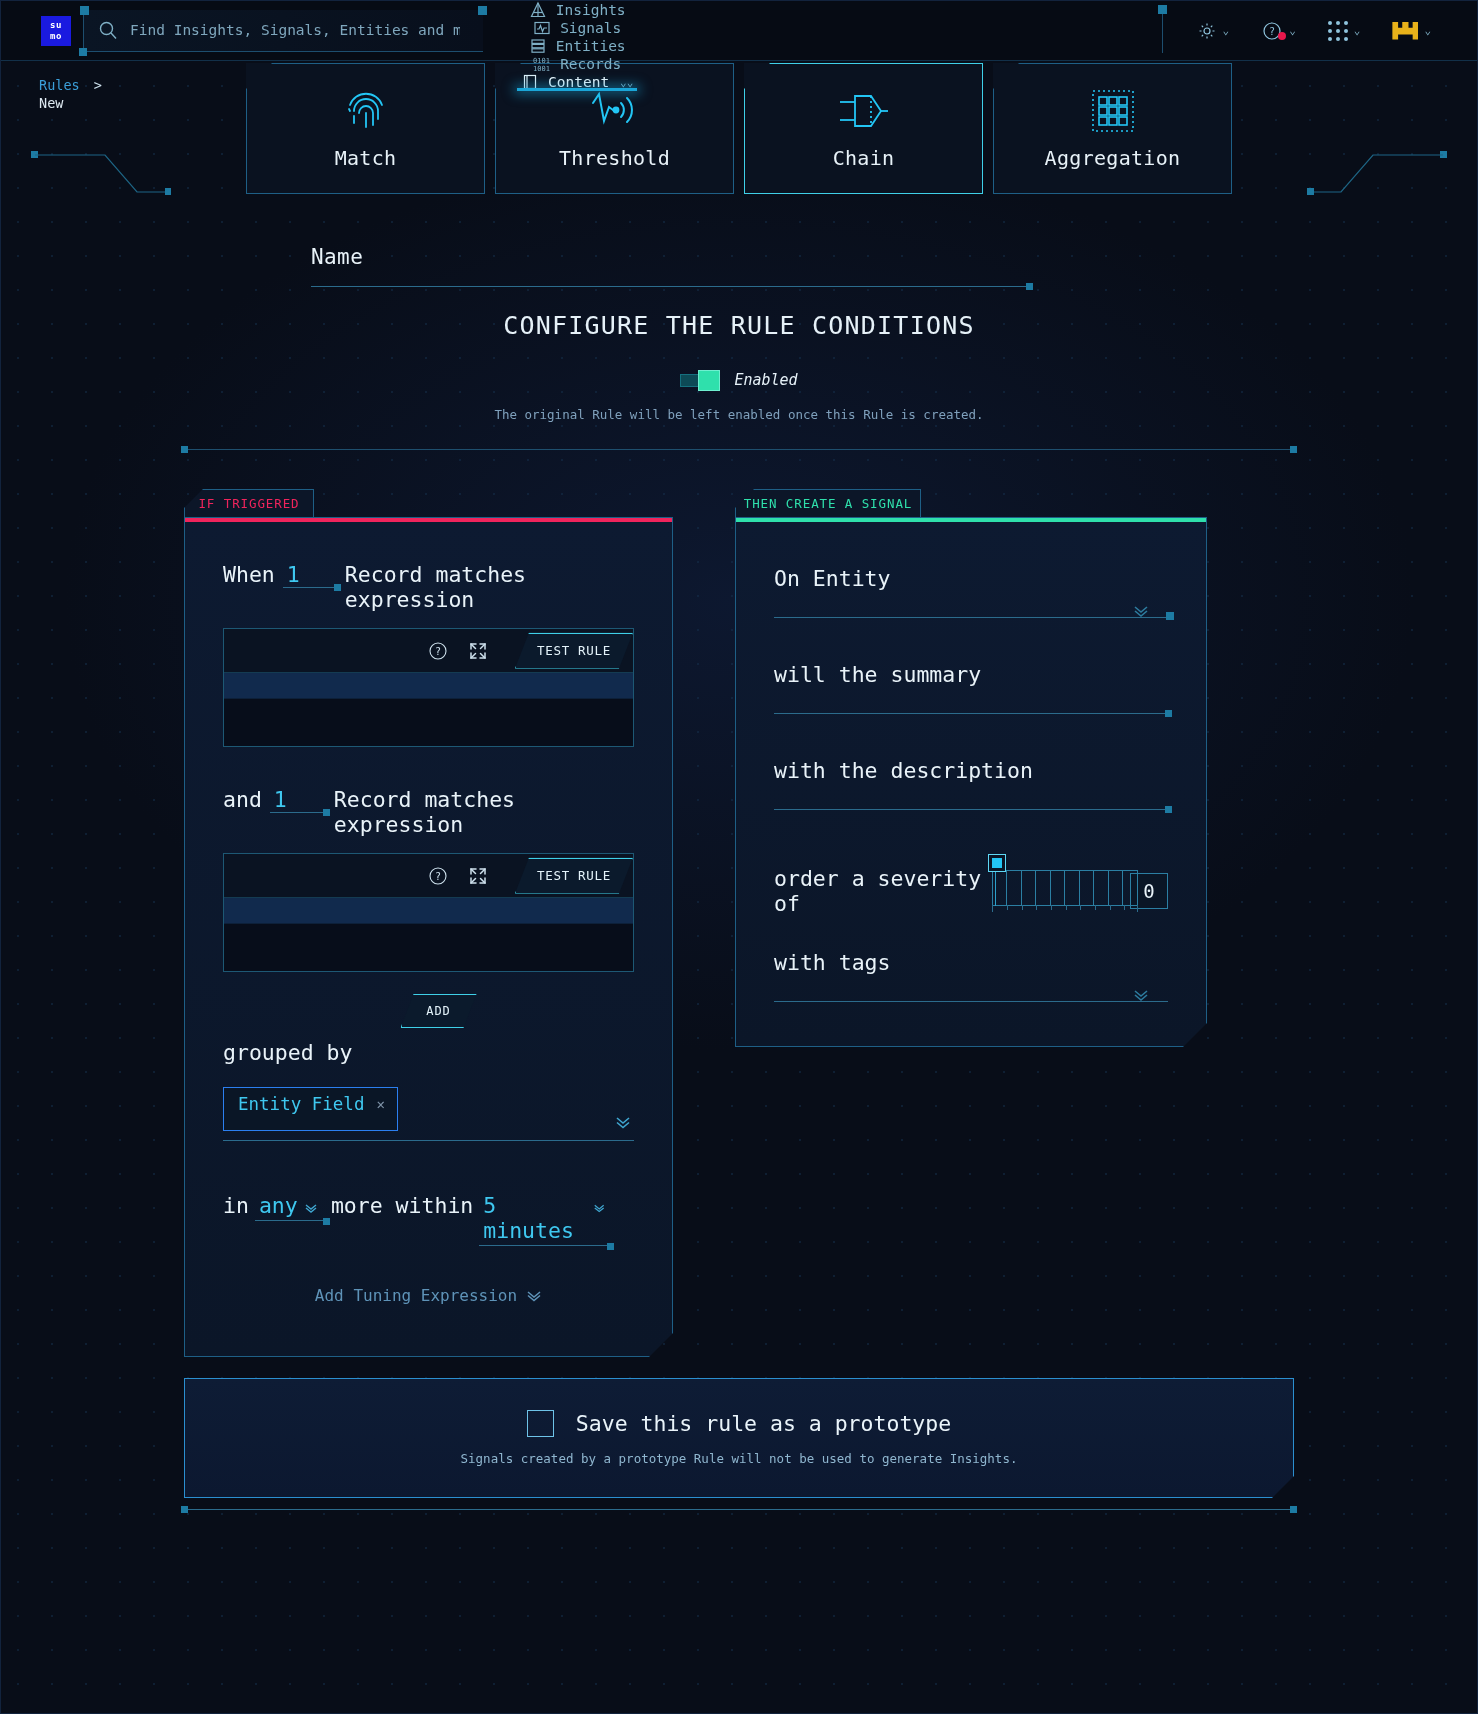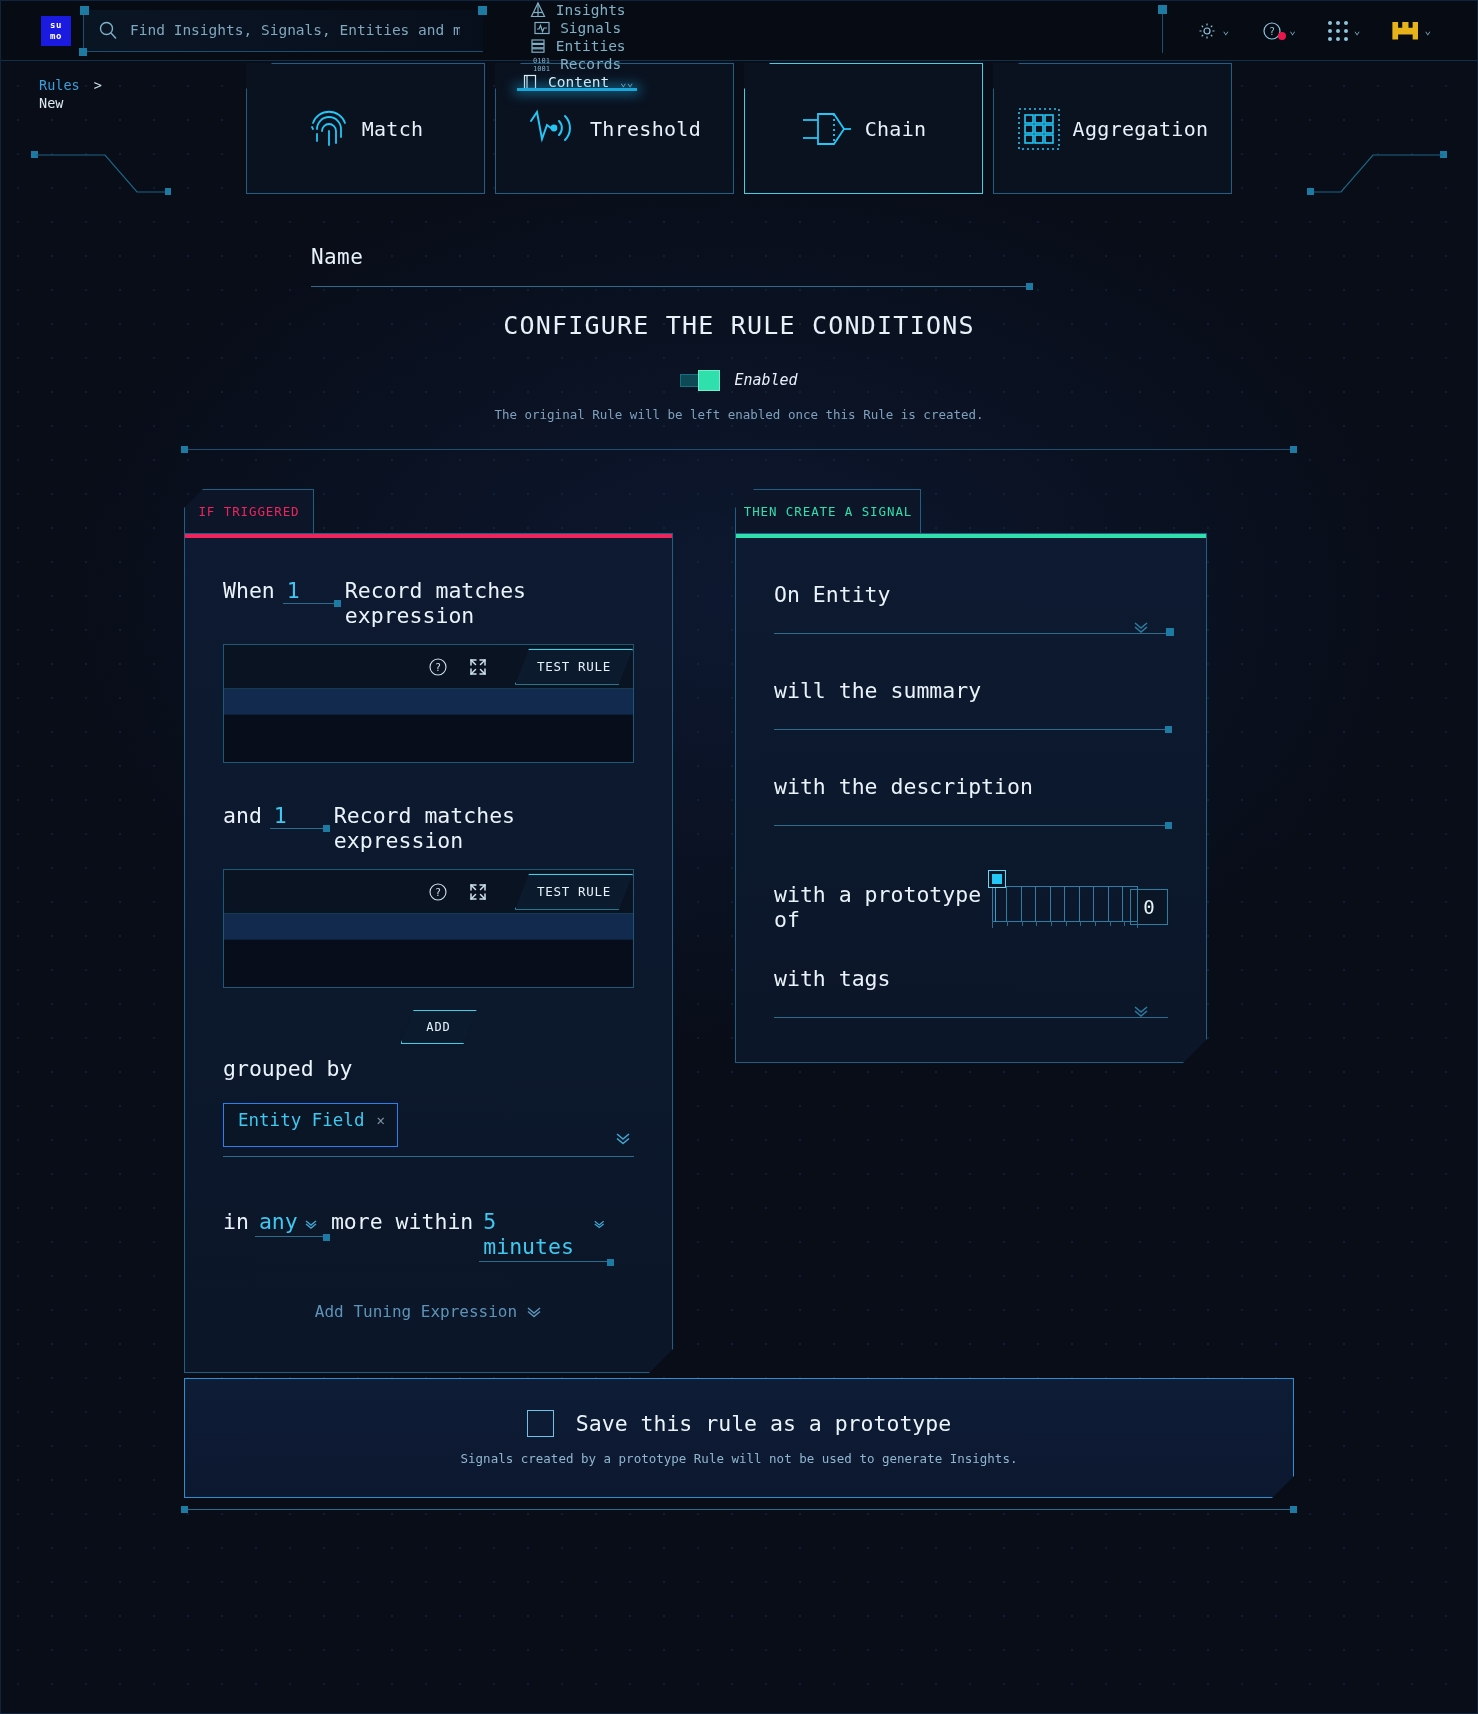--- a/index.html
+++ b/index.html
@@ -107,21 +107,21 @@
 
   
   .ruletabs {
     position:absolute; top:60px; left:0; right:0; height:130px;
     display:flex; justify-content:center; gap: 10px; z-index: 4;
     padding-top: 2px;
   }
   .rtab {
     width: 239px; height: 131px;
     position: relative;
-    display:flex; flex-direction:row; align-items:center; justify-content:center;
+    display:flex; flex-direction:column; align-items:center; justify-content:center;
     gap: 12px;
     cursor:pointer;
     background: #0a1220;
   }
   .rtab .frame {
     position:absolute; inset:0;
     border:1px solid #1e5f86;
     clip-path: polygon(26px 0, 100% 0, 100% 100%, 0 100%, 0 26px);
     background: transparent;
   }
@@ -161,21 +161,21 @@
   }
 
   
   .divline { position:absolute; left:183px; right:183px; top:448px; height:1px; background:#1e4f6e; z-index:3;}
   .divline::before { content:""; position:absolute; left:-3px; top:-3px; width:7px; height:7px; background:#1d7ba3;}
   .divline::after { content:""; position:absolute; right:-3px; top:-3px; width:7px; height:7px; background:#1d7ba3;}
 
   
   .panels { position:absolute; top:488px; left:183px; right:183px; z-index:4; }
   .tabflag {
-    position:relative; height:44px; width: 130px;
+    position:relative; height:28px; width: 130px;
     display:flex; align-items:center; justify-content:center;
     font-size: 12.5px; letter-spacing: .9px;
   }
   .tabflag .tfbg {
     position:absolute; inset:0; border:1px solid #1e5f86;
     border-bottom: none;
     clip-path: polygon(19px 0, 100% 0, 100% 100%, 0 100%, 0 19px);
     background: #0c1628;
   }
   .tabflag span { position:relative; }
@@ -710,21 +710,21 @@
             <div class="sig-label">will the summary</div>
             <div class="sig-underline cap"></div>
           </div>
 
           <div class="sigrow">
             <div class="sig-label">with the description</div>
             <div class="sig-underline cap"></div>
           </div>
 
           <div class="sevrow">
-            <span class="sig-label">with a prototype of</span>
+            <span class="sig-label">order a severity of</span>
             <span class="sevslider">
               <span class="ticksbox">
                 <i></i>
                   <i></i>
                   <i></i>
                   <i></i>
                   <i></i>
                   <i></i>
                   <i></i>
                   <i></i>

